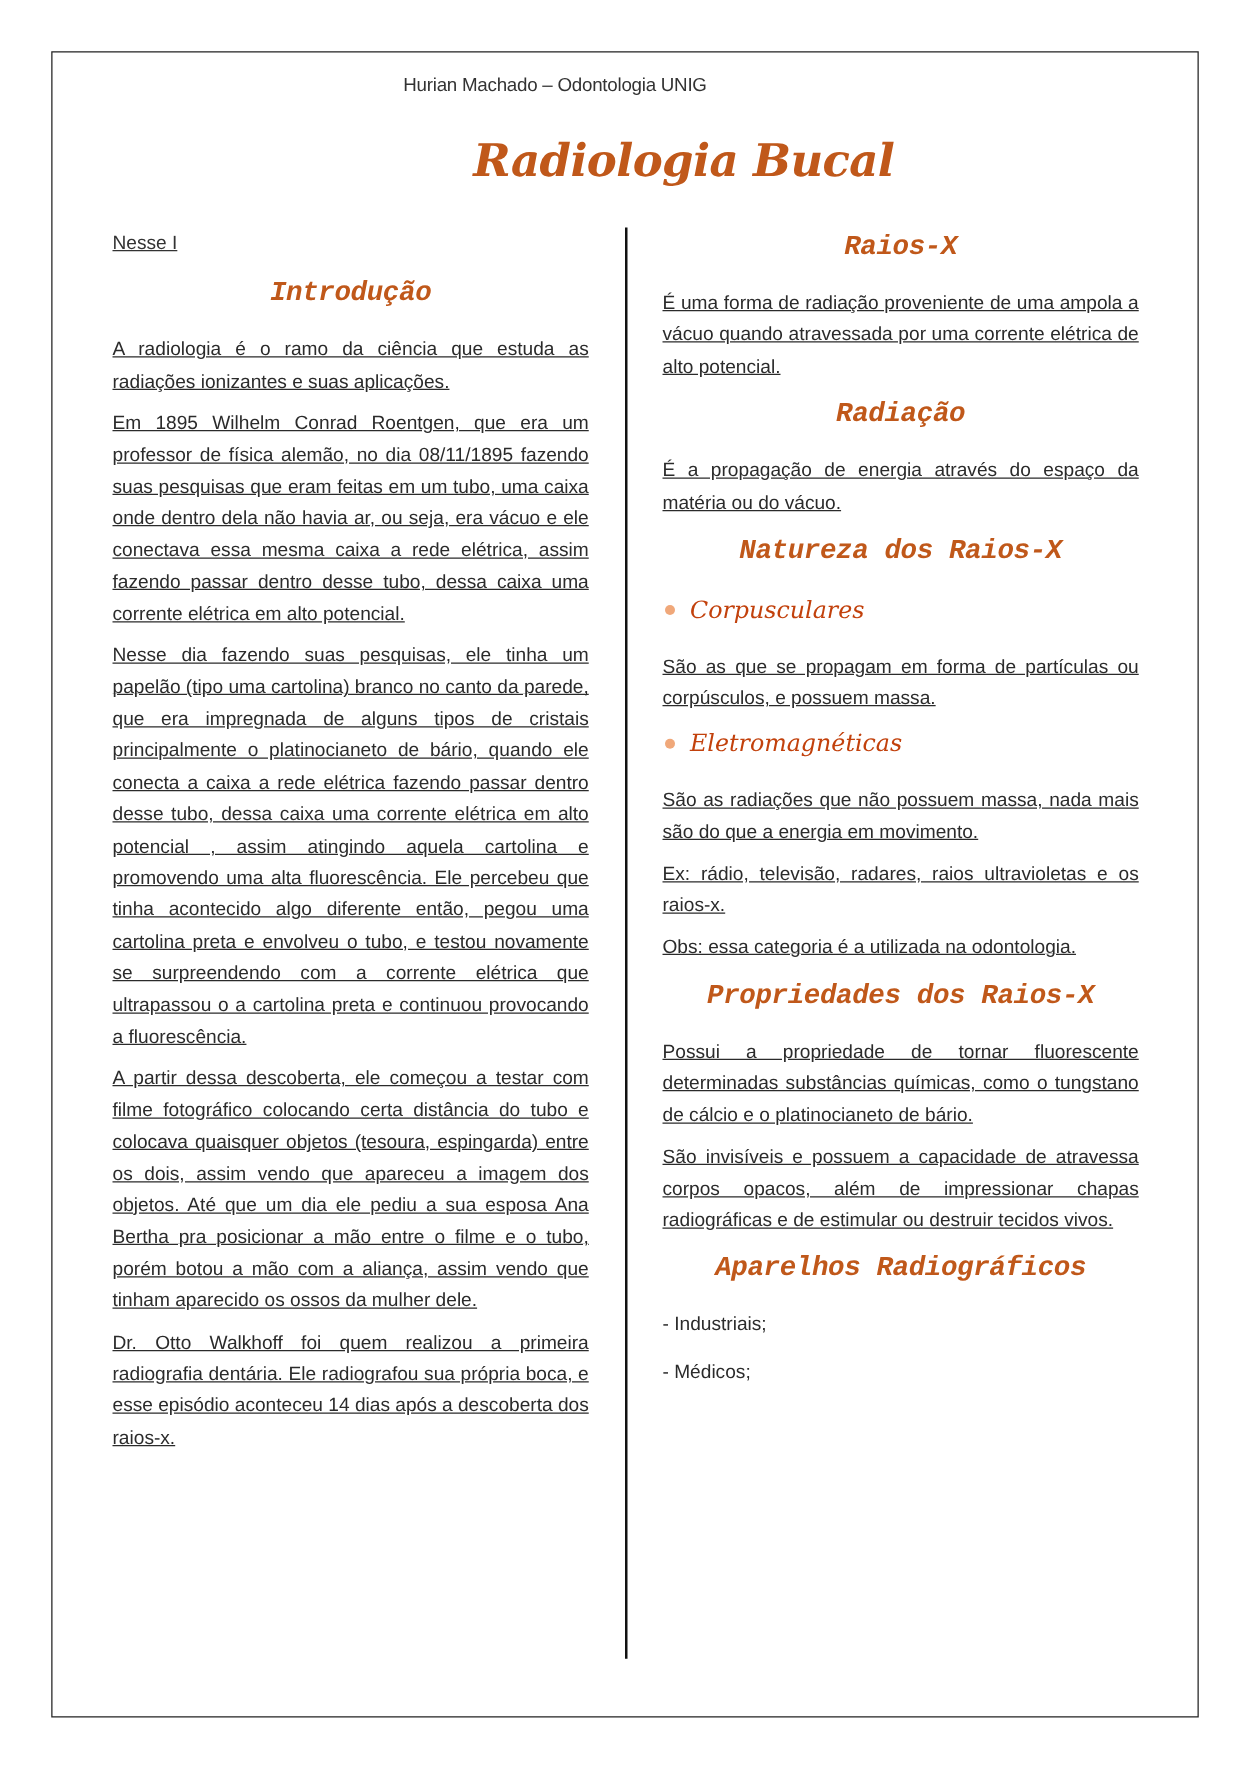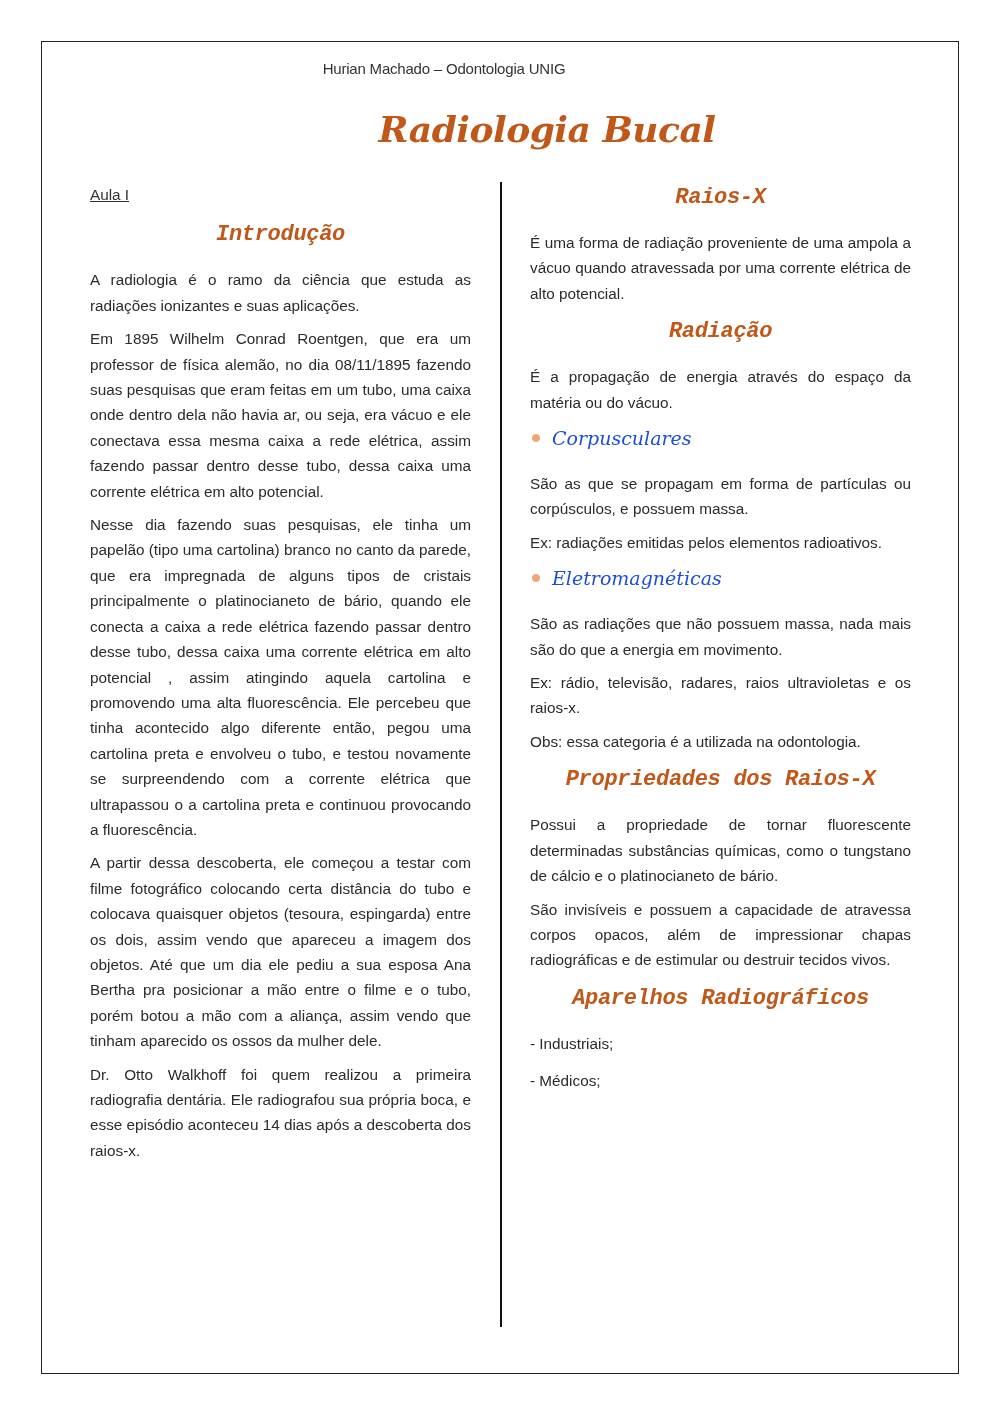--- a/index.html
+++ b/index.html
@@ -19,72 +19,72 @@
   }
   .divider {
     position: absolute; left: 500px; top: 182px; width: 2px; height: 1145px; background: #111;
   }
   .col {
     position: absolute; top: 180px; width: 381px;
     font-family: "Liberation Sans", sans-serif; font-size: 15.3px; line-height: 25.4px; color: #2b2b2b;
   }
   .col.left { left: 90px; }
   .col.right { left: 530px; }
-  .col p { margin: 0 0 8px 0; text-align: justify; }
+  .col p { margin: 0 0 8px 0; text-align: justify; text-decoration: underline; }
   .lesson {
     display: inline-block; text-decoration: underline; margin: 2px 0 10px 0; color: #333;
   }
   .sec-title {
     text-align: center; font-family: Liberation Mono, monospace; font-style: italic; font-weight: bold;
     font-size: 22px; color: #c0581a; margin: 0 0 14px 0; line-height: 36px; letter-spacing: -0.3px;
   }
   .sub-title {
-    font-family: "DejaVu Serif", serif; font-style: italic; font-size: 19px; color: #1d4ed8;
+    font-family: "DejaVu Serif", serif; font-style: italic; font-size: 19px; color: #c2410c;
     margin: 6px 0 18px 0; line-height: 30px; display: flex; align-items: center;
   }
   .bullet-dot {
     display: inline-block; width: 8px; height: 8px; border-radius: 50%; background: #f0a87a;
     margin: 0 12px 0 2px;
   }
   .list-line { margin: 0 0 12px 0; }
 </style>
 </head>
 <body>
 
 <div class="page-frame"></div>
 
 <div class="header-line">Hurian Machado – Odontologia UNIG</div>
 <div class="main-title">Radiologia Bucal</div>
 
 <div class="divider"></div>
 
 <div class="col left">
-  <span class="lesson">Aula I</span>
+  <span class="lesson">Nesse I</span>
   <div class="sec-title">Introdução</div>
   <p>A radiologia é o ramo da ciência que estuda as radiações ionizantes e suas aplicações.</p>
   <p>Em 1895 Wilhelm Conrad Roentgen, que era um professor de física alemão, no dia 08/11/1895 fazendo suas pesquisas que eram feitas em um tubo, uma caixa onde dentro dela não havia ar, ou seja, era vácuo e ele conectava essa mesma caixa a rede elétrica, assim fazendo passar dentro desse tubo, dessa caixa uma corrente elétrica em alto potencial.</p>
   <p>Nesse dia fazendo suas pesquisas, ele tinha um papelão (tipo uma cartolina) branco no canto da parede, que era impregnada de alguns tipos de cristais principalmente o platinocianeto de bário, quando ele conecta a caixa a rede elétrica fazendo passar dentro desse tubo, dessa caixa uma corrente elétrica em alto potencial , assim atingindo aquela cartolina  e promovendo uma alta fluorescência. Ele percebeu que tinha acontecido algo diferente então, pegou uma cartolina preta e envolveu o tubo, e testou novamente se surpreendendo com a corrente elétrica que ultrapassou o a cartolina preta e continuou provocando a fluorescência.</p>
   <p>A partir dessa descoberta, ele começou a testar com filme fotográfico colocando certa distância do tubo e colocava quaisquer objetos (tesoura, espingarda) entre os dois, assim vendo que apareceu a imagem dos objetos. Até que um dia ele pediu a sua esposa Ana Bertha pra posicionar a mão entre o filme e o tubo, porém botou a mão com a aliança, assim vendo que tinham aparecido os ossos da mulher dele.</p>
   <p>Dr. Otto Walkhoff foi quem realizou a primeira radiografia dentária. Ele radiografou sua própria boca, e esse episódio aconteceu 14 dias após a descoberta dos raios-x.</p>
 </div>
 
 <div class="col right">
   <div class="sec-title">Raios-X</div>
   <p>É uma forma de radiação proveniente de uma ampola a vácuo quando atravessada por uma corrente elétrica de alto potencial.</p>
 
   <div class="sec-title">Radiação</div>
   <p>É a propagação de energia através do espaço da matéria ou do vácuo.</p>
 
+  <div class="sec-title">Natureza dos Raios-X</div>
 
   <div class="sub-title">
     <span class="bullet-dot"></span>
     <span>Corpusculares</span>
   </div>
   <p>São as que se propagam em forma de partículas ou corpúsculos, e possuem massa.</p>
-  <p>Ex: radiações emitidas pelos elementos radioativos.</p>
 
   <div class="sub-title">
     <span class="bullet-dot"></span>
     <span>Eletromagnéticas</span>
   </div>
   <p>São as radiações que não possuem massa, nada mais são do que a energia em movimento.</p>
   <p>Ex: rádio, televisão, radares, raios ultravioletas e os raios-x.</p>
   <p>Obs: essa categoria é a utilizada na odontologia.</p>
 
   <div class="sec-title">Propriedades dos Raios-X</div>

